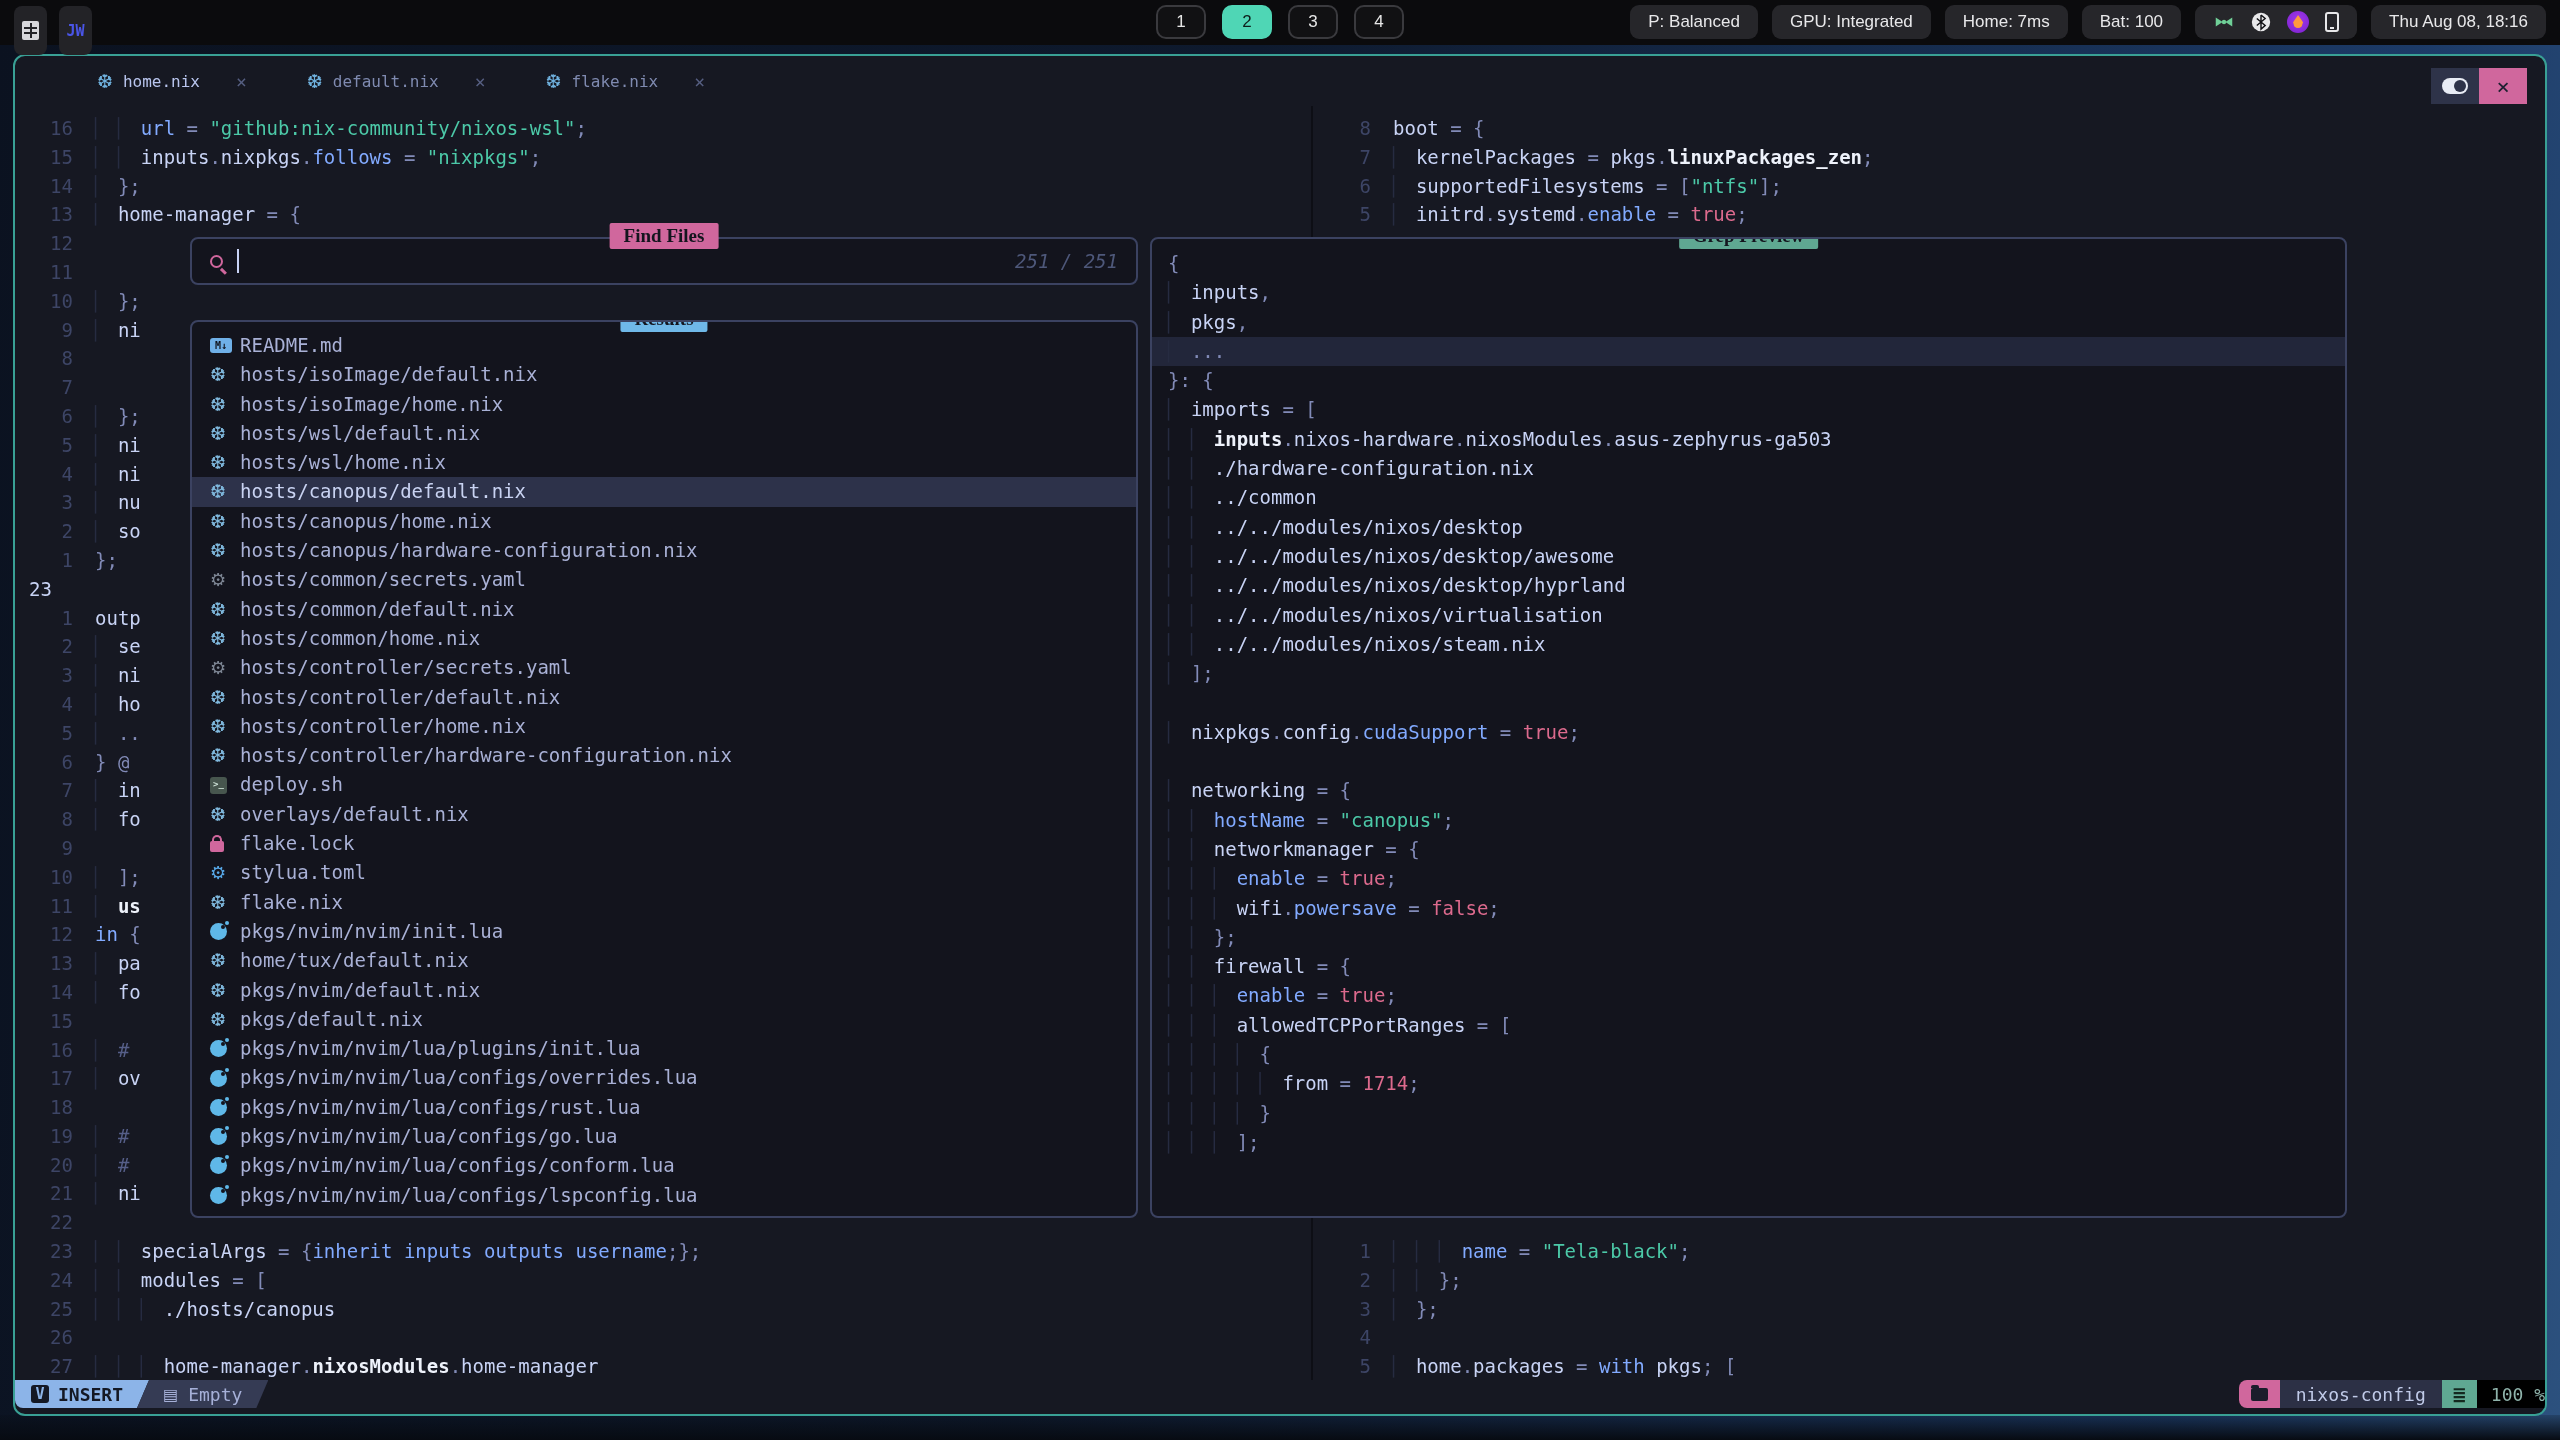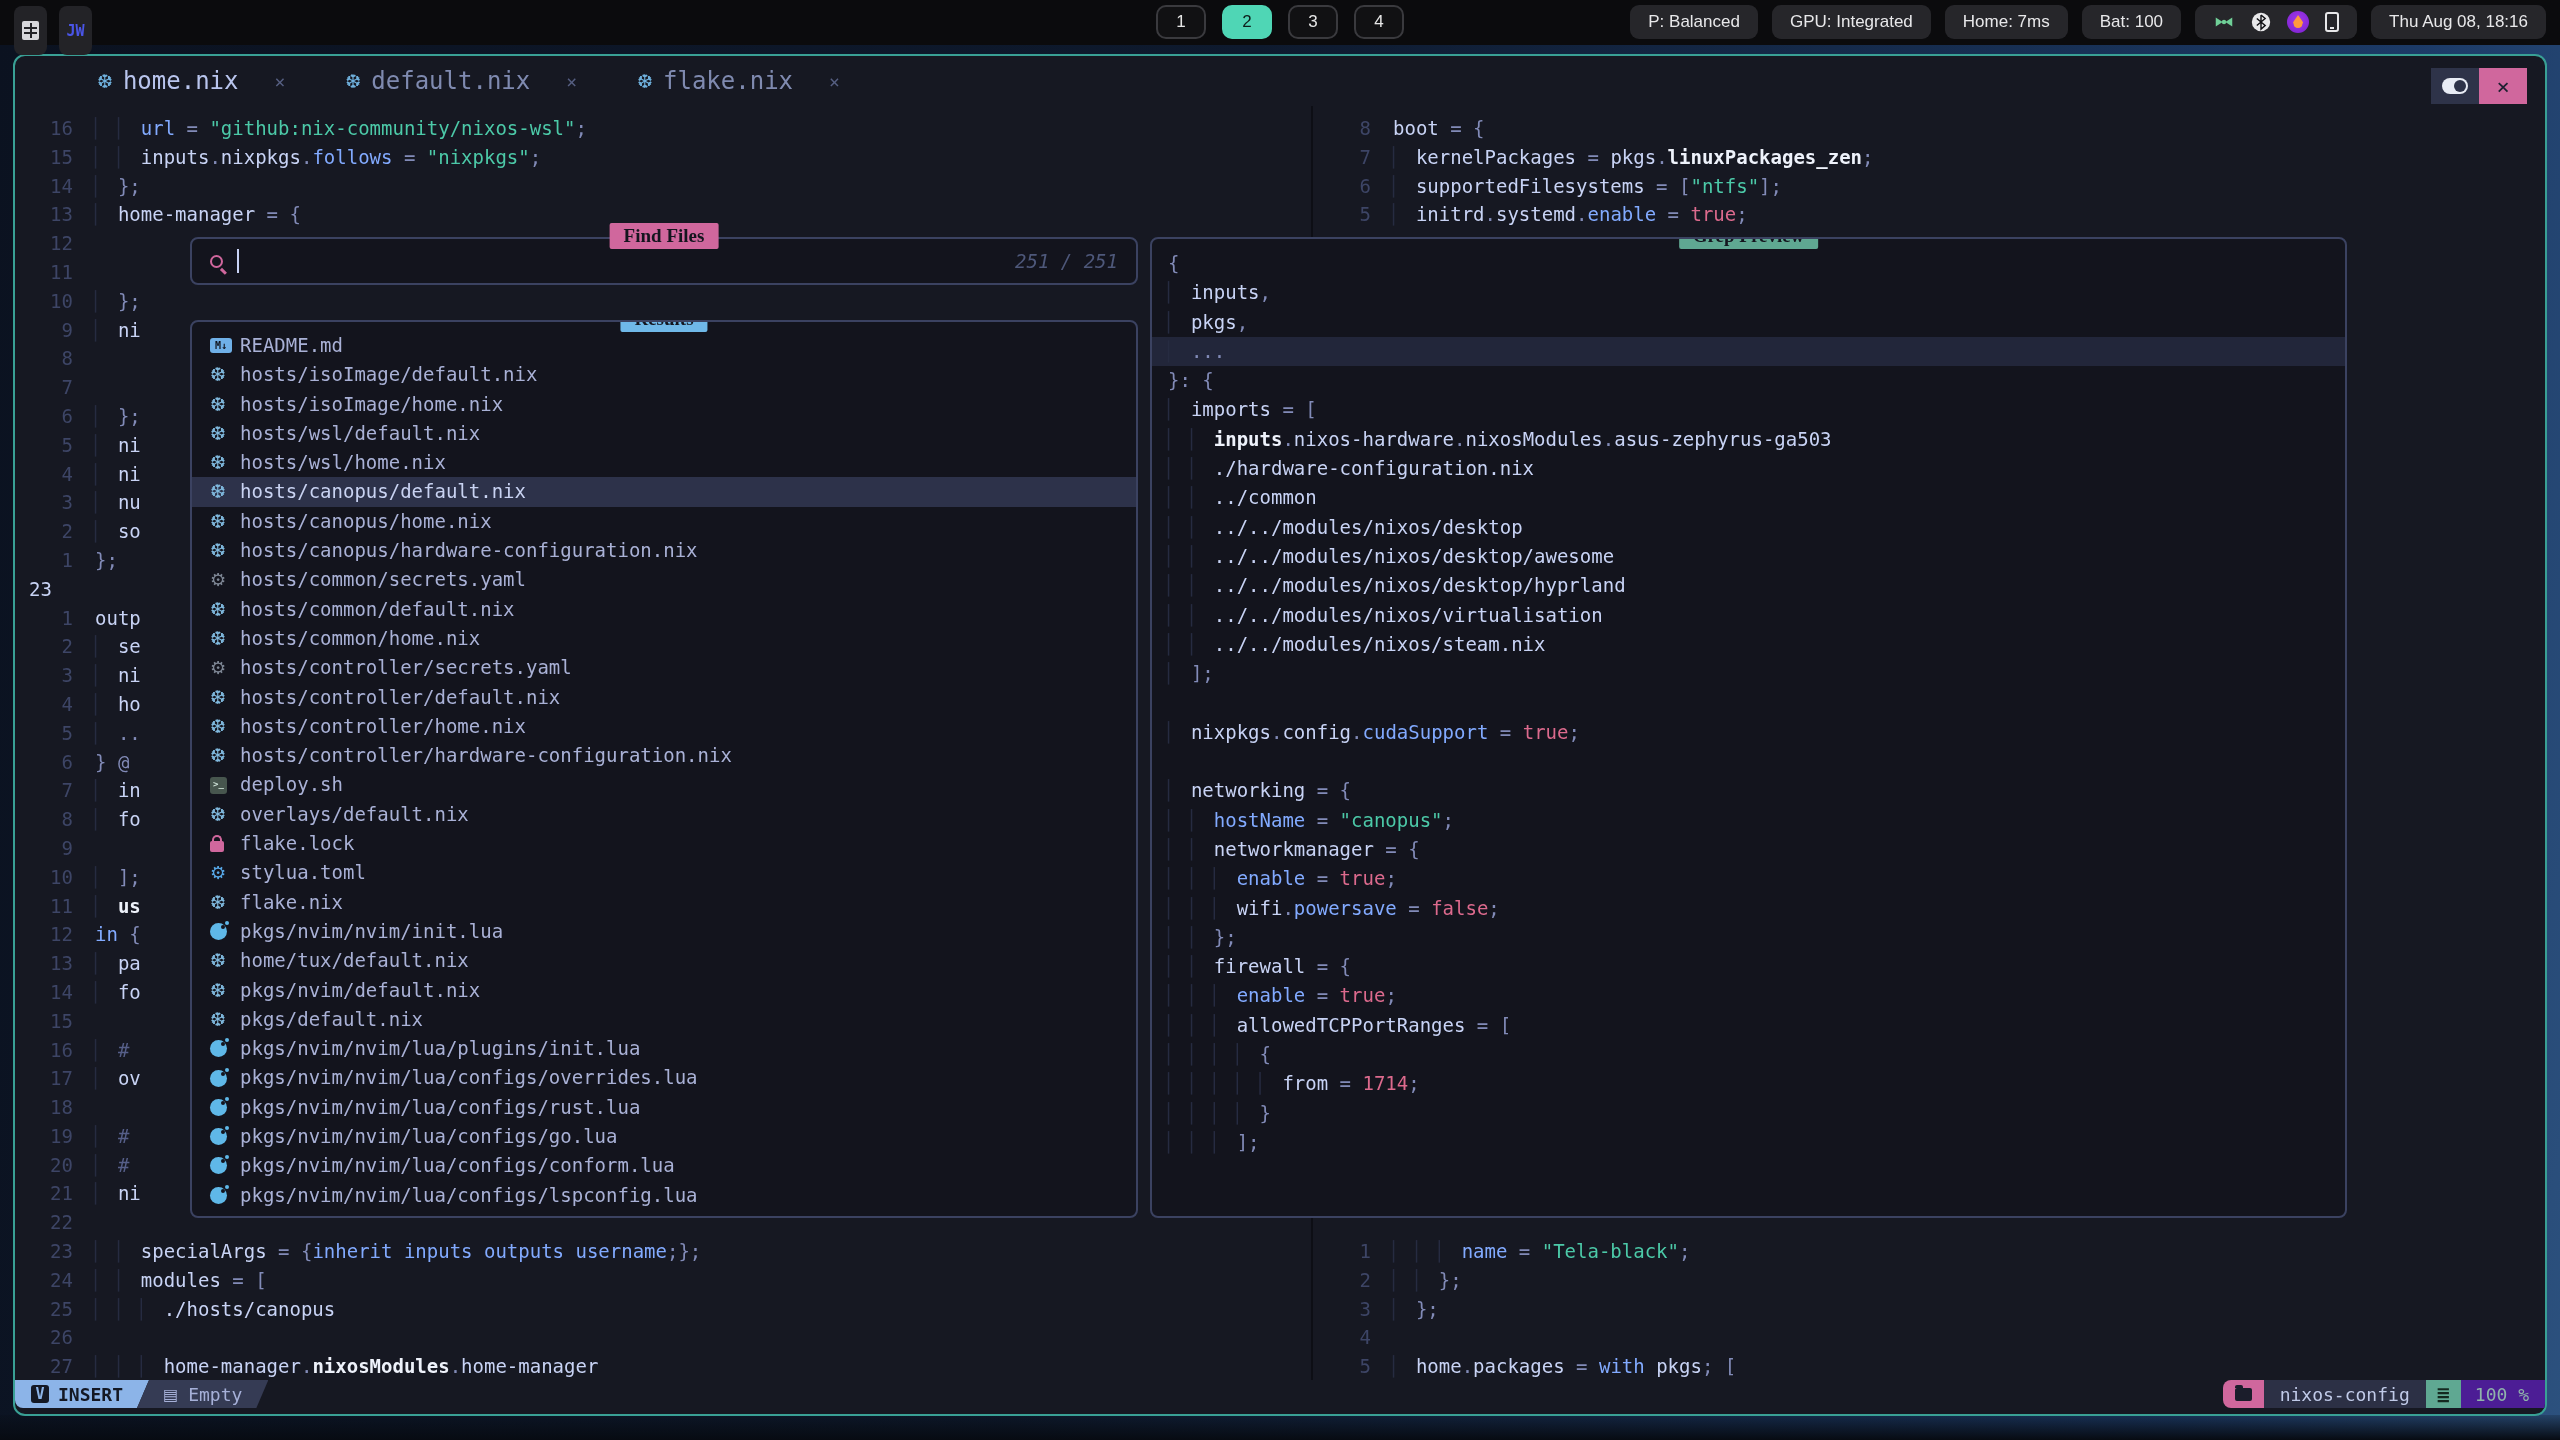--- a/index.html
+++ b/index.html
@@ -40,21 +40,21 @@
 
   
   .window{ position:absolute; left:13px; top:54px; width:2534px; height:1362px;
     background:#161822; border:2px solid #39a095; border-radius:12px; z-index:10; overflow:hidden;
     font-family:"DejaVu Sans Mono", monospace; }
 
   
   .tabbar{ position:absolute; left:0; top:0; right:0; height:50px; display:flex; align-items:center; padding-left:52px; }
   .tab{ display:flex; align-items:center; gap:10px; padding:0 30px; height:100%; }
   .tab .nix-i{ color:#6fb0dd; font-family:"DejaVu Sans",sans-serif; font-size:19px; }
-  .tab .t-label{ font-size:24px; color:#7f8ab0; }
+  .tab .t-label{ font-size:16px; color:#7f8ab0; }
   .tab.active .t-label{ color:#b9c5ee; }
   .tab .t-close{ color:#565f82; font-size:18px; margin-left:26px; }
   .win-controls{ position:absolute; right:18px; top:12px; display:flex; height:36px; }
   .wc-toggle{ width:48px; background:#2e3349; display:flex; align-items:center; justify-content:center; }
   .wc-toggle .tgl{ width:26px; height:16px; background:#e8ecf5; border-radius:9px; position:relative; }
   .wc-toggle .tgl::after{ content:''; position:absolute; right:2px; top:2px; width:12px; height:12px;
     border-radius:50%; background:#2e3349; }
   .wc-close{ width:48px; background:#d0679d; display:flex; align-items:center; justify-content:center;
     color:#1c2030; font-size:22px; }
 
@@ -118,21 +118,21 @@
   .seg-file{ background:#353b54; color:#a6b0d8; gap:10px; margin-left:-12px;
     clip-path:polygon(12px 0,100% 0,calc(100% - 12px) 100%,0 100%); padding-left:26px; padding-right:26px; }
   .sl-right{ margin-left:auto; display:flex; height:100%; }
   .seg-folder{ background:#d0679d; border-radius:8px 0 0 8px; padding:0 12px; }
   .folder-glyph{ width:17px; height:13px; background:#1b1d2b; border-radius:2px; position:relative; }
   .folder-glyph::before{ content:''; position:absolute; left:0; top:-3px; width:8px; height:3px;
     background:#1b1d2b; border-radius:2px 2px 0 0; }
   .seg-proj{ background:#2c3045; color:#c0cae8; }
   .seg-lines{ background:#5fa892; color:#14281f; font-weight:bold; padding:0 10px;
     font-family:"DejaVu Sans",sans-serif; }
-  .seg-pct{ background:#4c1d95; color:#8fb3ab; padding:0 16px 0 14px; }
+  .seg-pct{ background:#000000; color:#8fb3ab; padding:0 0 0 14px; }
   .vim-glyph{ font-weight:900; font-size:15px; background:#141824; color:#8cb4e8;
     width:18px; height:18px; display:flex; align-items:center; justify-content:center; border-radius:3px; }
   .file-glyph{ font-family:"DejaVu Sans",sans-serif; font-size:16px; }
 </style>
 </head>
 <body>
 
 <div class="topbar">
   <div class="tb-left">
     <div class="sq-btn">

